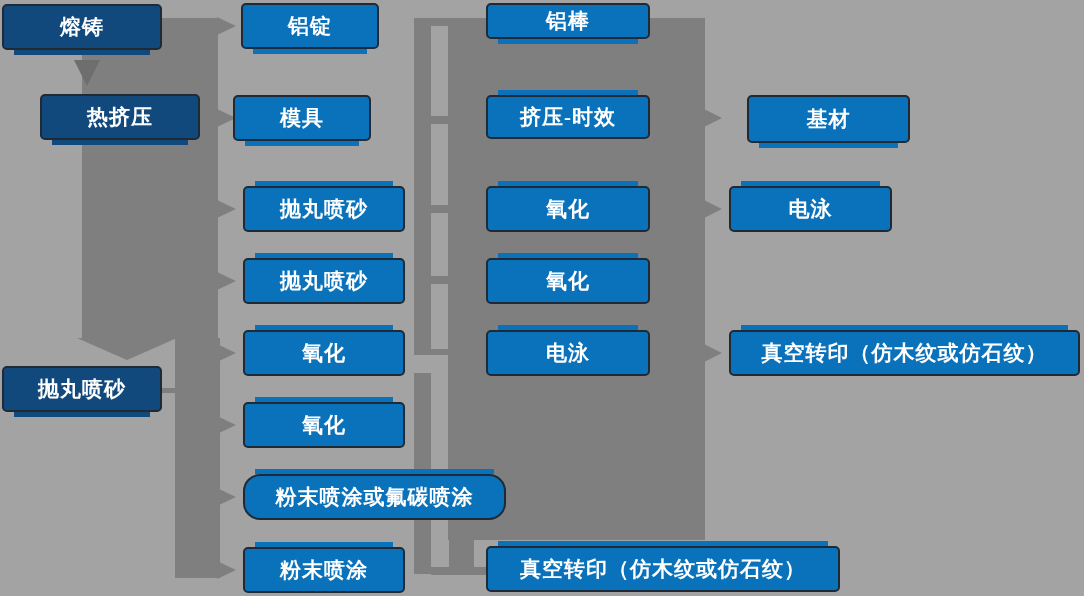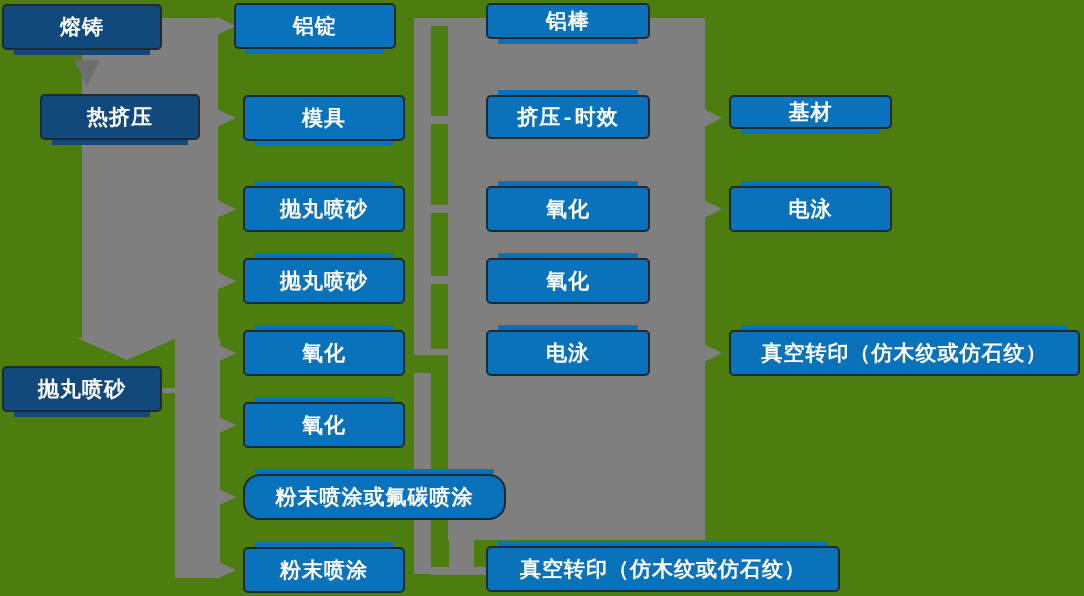--- a/index.html
+++ b/index.html
@@ -1,21 +1,21 @@
 <!DOCTYPE html>
 <html><head>
 <meta charset="utf-8">
 <style>
   html,body{margin:0;padding:0;background:#ffffff;}
   #canvas{
     position:relative;
     width:1084px;height:596px;
-    background:#4d7c0f;
+    background:#a3a3a3;
     overflow:hidden;
-    font-family:Liberation Mono, monospace;
+    font-family:Liberation Serif, serif;
   }
   
   .bar{position:absolute;background:#7f7f7f;z-index:1;}
   .tri-right{position:absolute;width:0;height:0;z-index:1;
     border-top:9px solid transparent;border-bottom:9px solid transparent;
     border-left:19px solid #7f7f7f;}
   .tri-right.small{border-top-width:9px;border-bottom-width:9px;border-left-width:18px;}
   .tri-down{position:absolute;width:0;height:0;z-index:1;
     border-left:50px solid transparent;border-right:50px solid transparent;
     border-top:22px solid #7f7f7f;}
@@ -71,33 +71,33 @@
   <div class="tri-right" style="left:217px;top:561px;"></div>
 
   <div class="tri-right small" style="left:704px;top:109px;"></div>
   <div class="tri-right small" style="left:704px;top:200px;"></div>
   <div class="tri-right small" style="left:704px;top:344px;"></div>
 
   <div class="box dark sh-b" style="left:2px;top:4px;width:160px;height:46px;">熔铸</div>
   <div class="box dark sh-b" style="left:2px;top:94px;width:160px;height:46px;margin-left:38px;">热挤压</div>
   <div class="box dark sh-b" style="left:2px;top:366px;width:160px;height:46px;">抛丸喷砂</div>
 
-  <div class="box sh-b" style="left:234px;top:3px;width:162px;height:46px;">铝锭</div>
-  <div class="box sh-b" style="left:243px;top:95px;width:162px;height:46px;">模具</div>
+  <div class="box sh-b" style="left:241px;top:3px;width:138px;height:46px;">铝锭</div>
+  <div class="box sh-b" style="left:233px;top:95px;width:138px;height:46px;">模具</div>
   <div class="box sh-t" style="left:243px;top:186px;width:162px;height:46px;">抛丸喷砂</div>
   <div class="box sh-t" style="left:243px;top:258px;width:162px;height:46px;">抛丸喷砂</div>
   <div class="box sh-t" style="left:243px;top:330px;width:162px;height:46px;">氧化</div>
   <div class="box sh-t" style="left:243px;top:402px;width:162px;height:46px;">氧化</div>
   <div class="box sh-t" style="left:243px;top:474px;width:263px;height:46px;border-radius:17px;">粉末喷涂或氟碳喷涂</div>
   <div class="box sh-t" style="left:243px;top:547px;width:162px;height:46px;">粉末喷涂</div>
 
   <div class="box sh-b" style="left:486px;top:3px;width:164px;height:36px;">铝棒</div>
   <div class="box sh-t" style="left:486px;top:95px;width:164px;height:44px;">挤压-时效</div>
   <div class="box sh-t" style="left:486px;top:186px;width:164px;height:46px;">氧化</div>
   <div class="box sh-t" style="left:486px;top:258px;width:164px;height:46px;">氧化</div>
   <div class="box sh-t" style="left:486px;top:330px;width:164px;height:46px;">电泳</div>
   <div class="box sh-t" style="left:486px;top:546px;width:354px;height:46px;">真空转印（仿木纹或仿石纹）</div>
 
-  <div class="box sh-b" style="left:729px;top:95px;width:163px;height:34px;">基材</div>
+  <div class="box sh-b" style="left:747px;top:95px;width:163px;height:48px;">基材</div>
   <div class="box sh-t" style="left:729px;top:186px;width:163px;height:46px;">电泳</div>
   <div class="box sh-t" style="left:729px;top:330px;width:351px;height:46px;">真空转印（仿木纹或仿石纹）</div>
 
 </div>
 
 </body></html>

